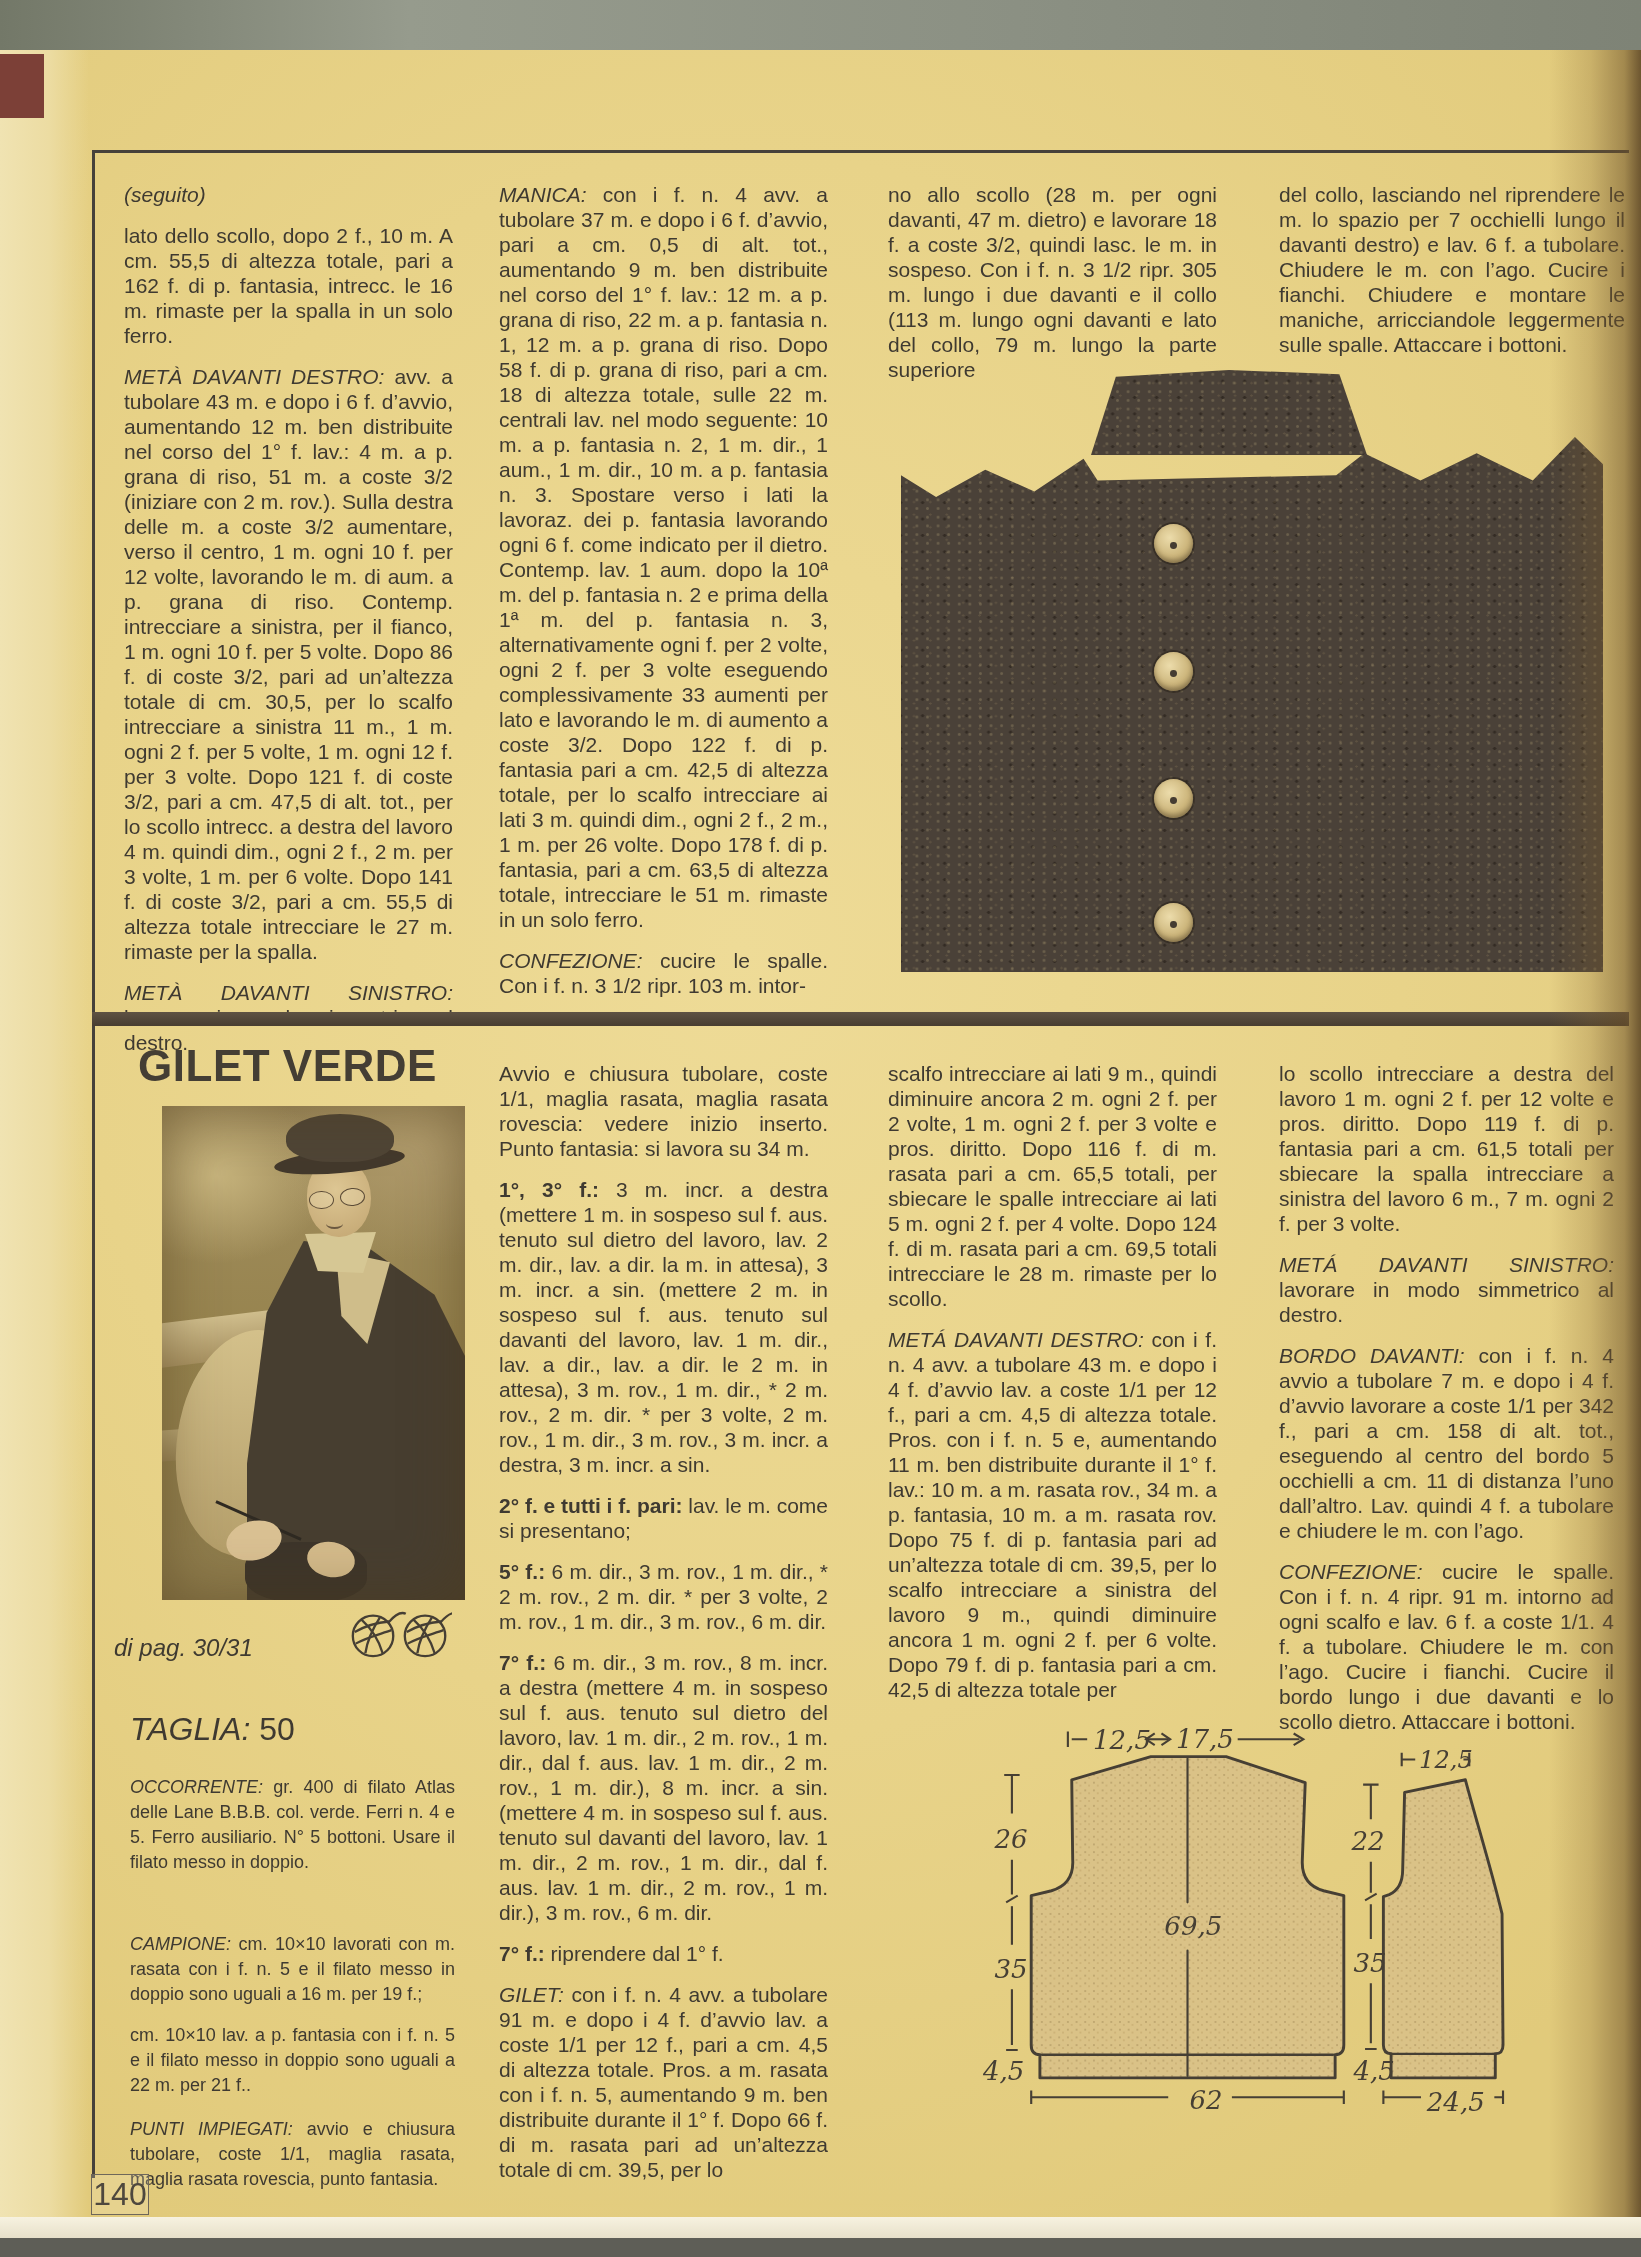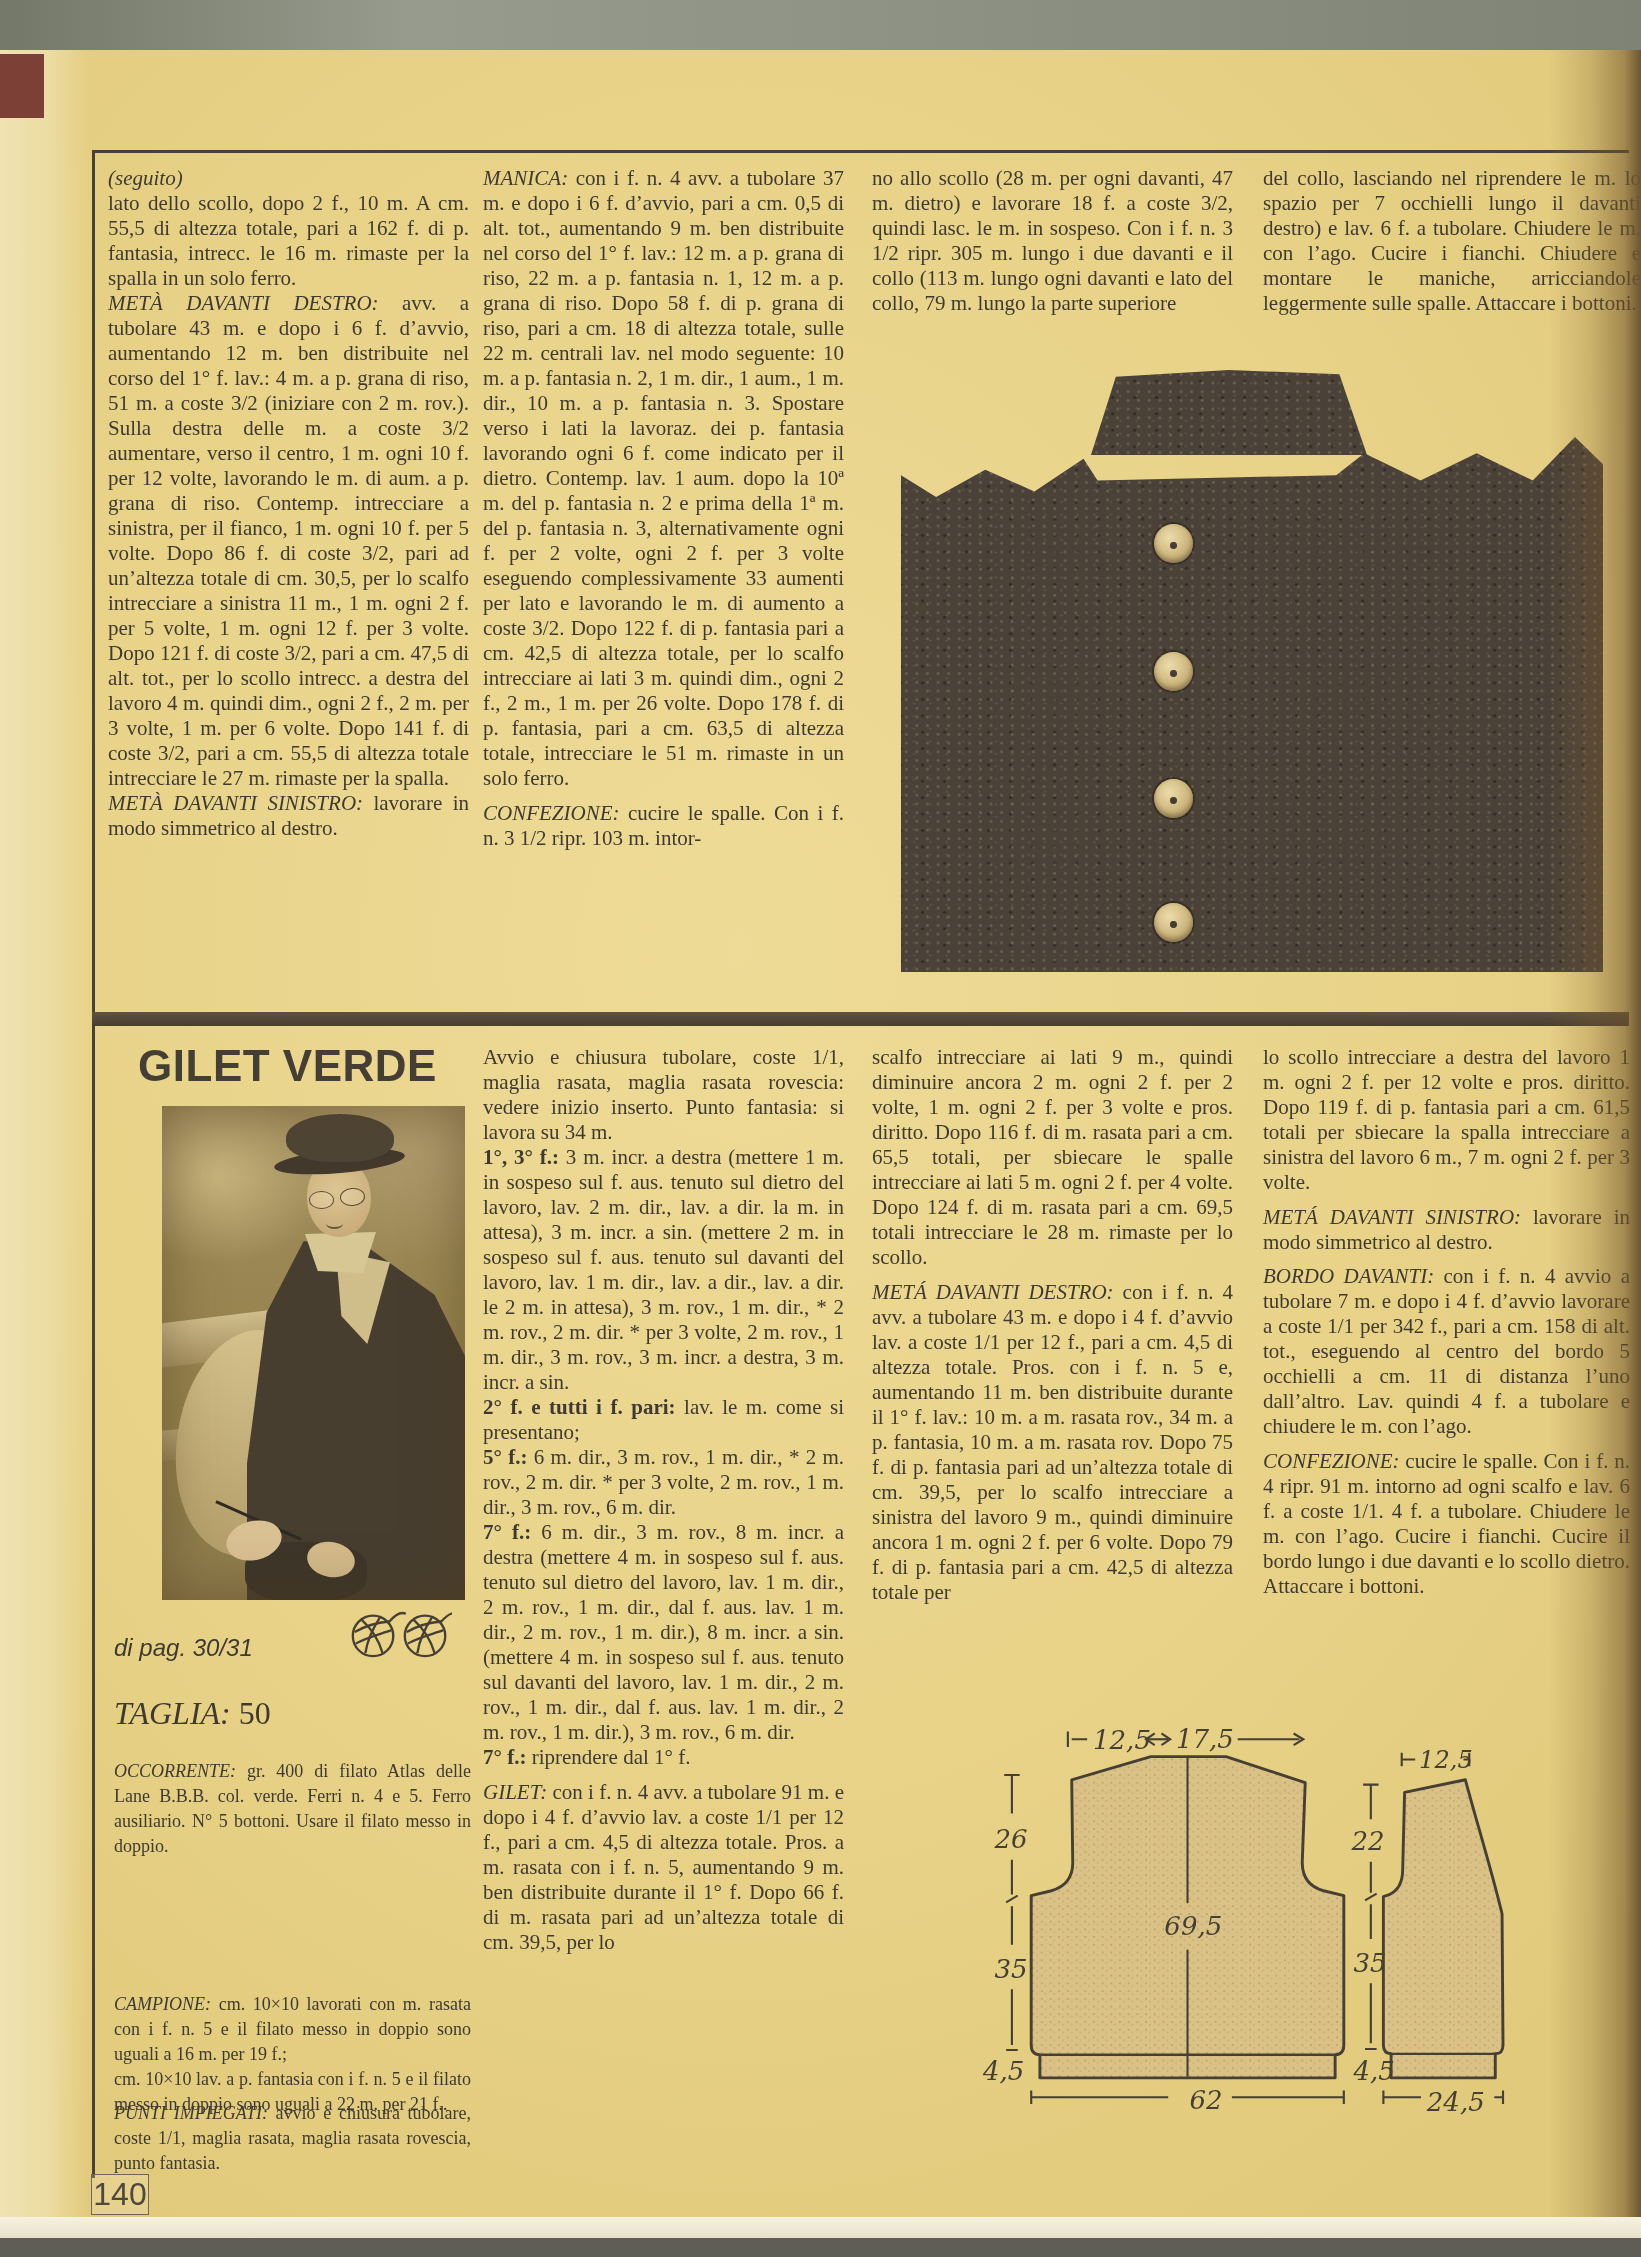--- a/index.html
+++ b/index.html
@@ -19,21 +19,21 @@
     background:linear-gradient(90deg,rgba(140,105,50,0) 0%,rgba(132,100,48,.25) 45%,rgba(110,82,40,.55) 82%,#6d5630 100%);}
   
   .frame-top{position:absolute;left:92px;top:150px;width:1537px;height:2.9px;background:#46413a;}
   .frame-left{position:absolute;left:92px;top:150px;width:2.9px;height:2028px;background:#46413a;}
   
   .ta-col,.g-col{position:absolute;width:361px;text-align:justify;font-size:21px;line-height:25px;}
   .ta-col{top:166px;}
   .g-col{top:1045px;}
   .c1{left:108px}.c2{left:483px}.c3{left:872px}.c4{left:1263px;width:378px}
   .g2{left:483px}.g3{left:872px}.g4{left:1263px;width:367px}
-  p{margin:0;font-family:Liberation Serif, serif;}
+  p{margin:16px;}
   .hi{font-style:italic;}
   .hb{font-weight:bold;}
   .gap{margin-top:9.7px;}
   
   .cardigan-photo{position:absolute;left:901px;top:370px;width:702px;height:602px;}
   .gtex{background-color:#4a4138;background-image:
     radial-gradient(rgba(233,213,150,.20) 1.3px, transparent 1.8px),
     radial-gradient(rgba(204,180,122,.15) 1.1px, transparent 1.6px),
     radial-gradient(rgba(28,22,16,.5) 1.4px, transparent 2px);
     background-size:10.6px 8.7px,16.4px 12.6px,22px 16.4px;background-position:0 0,4.8px 6.8px,10.6px 2.9px;}
@@ -80,21 +80,21 @@
   .pm-knit{left:83px;top:436px;width:122px;height:60px;background:#3d352a;border-radius:40%;}
   .pm-needle{left:50px;top:413px;width:93px;height:2.9px;background:#2f2a22;transform:rotate(24deg);}
   .pm-hand1{left:64px;top:415px;width:56px;height:39px;background:#dac193;border-radius:50%;transform:rotate(-14deg);}
   .pm-hand2{left:145px;top:436px;width:48px;height:35px;background:#d4bb8b;border-radius:50%;transform:rotate(10deg);}
   .pm-vig{left:0;top:0;right:0;bottom:0;box-shadow:inset 0 0 58px rgba(80,60,25,.5);}
   
   .ref-line{position:absolute;left:114px;top:1634px;font-size:24px;font-style:italic;text-align:right;}
   .yarn-svg{position:absolute;left:348px;top:1607px;}
   .taglia{position:absolute;left:114px;top:1695px;font-size:32px;}
   .blk{position:absolute;left:114px;width:357px;text-align:justify;font-size:18px;line-height:25px;}
-  .occ{top:1759px}.cam{top:1992px}.pun{top:2101px}
+  .occ{top:1759px}.cam{top:1916px}.pun{top:2101px}
   
   .schematic{position:absolute;left:927px;top:1719px;}
   .dlbl{font:italic 27px "DejaVu Serif",serif;fill:#463f34;}
   .dlbl-s{font:italic 25px "DejaVu Serif",serif;fill:#463f34;}
   
   .pagenum-box{position:absolute;left:91px;top:2174px;width:56px;height:39px;border:1.9px solid #6e675a;
     display:flex;align-items:center;justify-content:center;font-size:32px;color:#4e483e;
     background:rgba(250,244,220,.2);}
 </style>
 </head>

